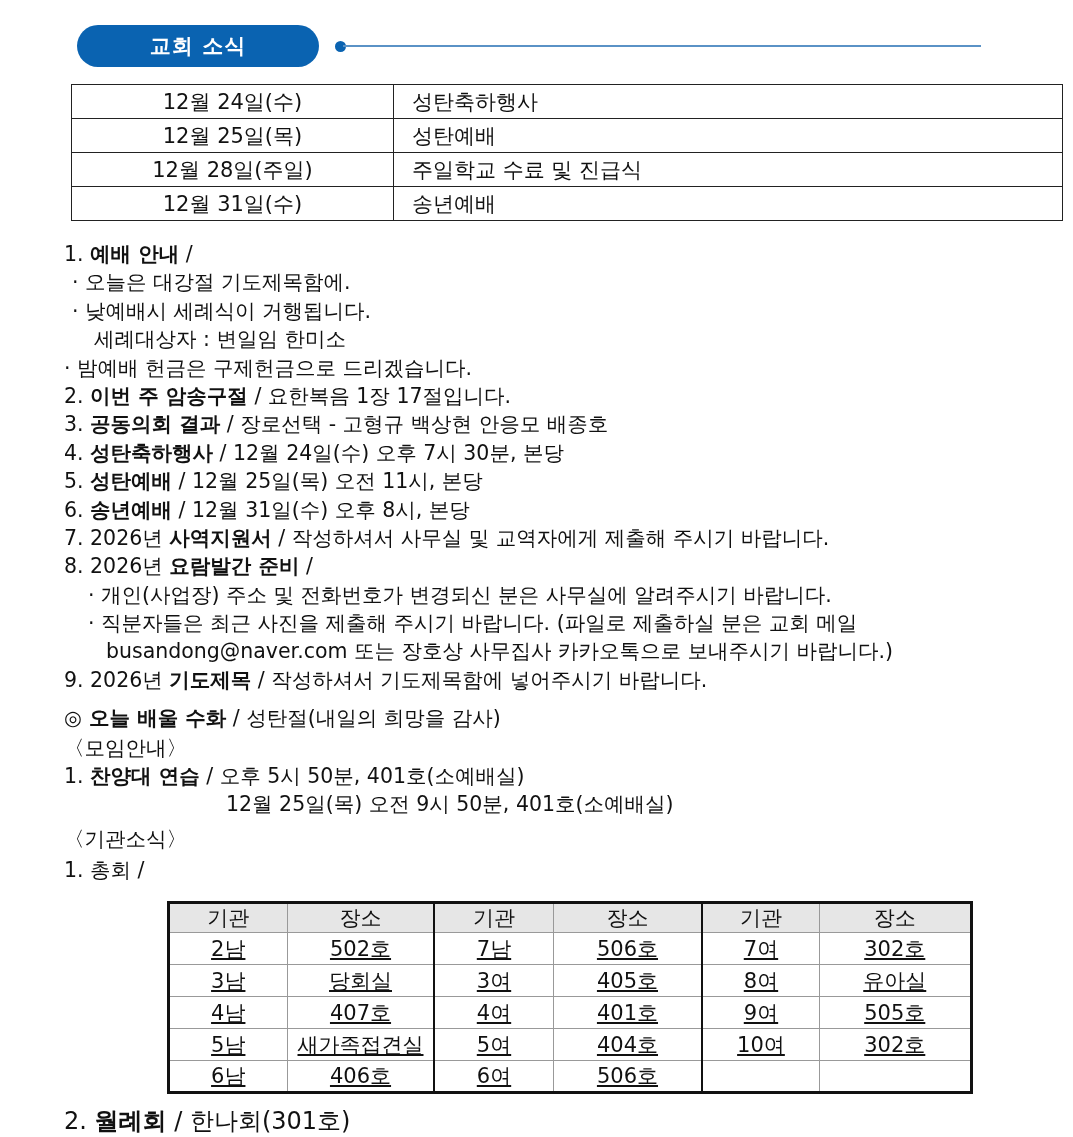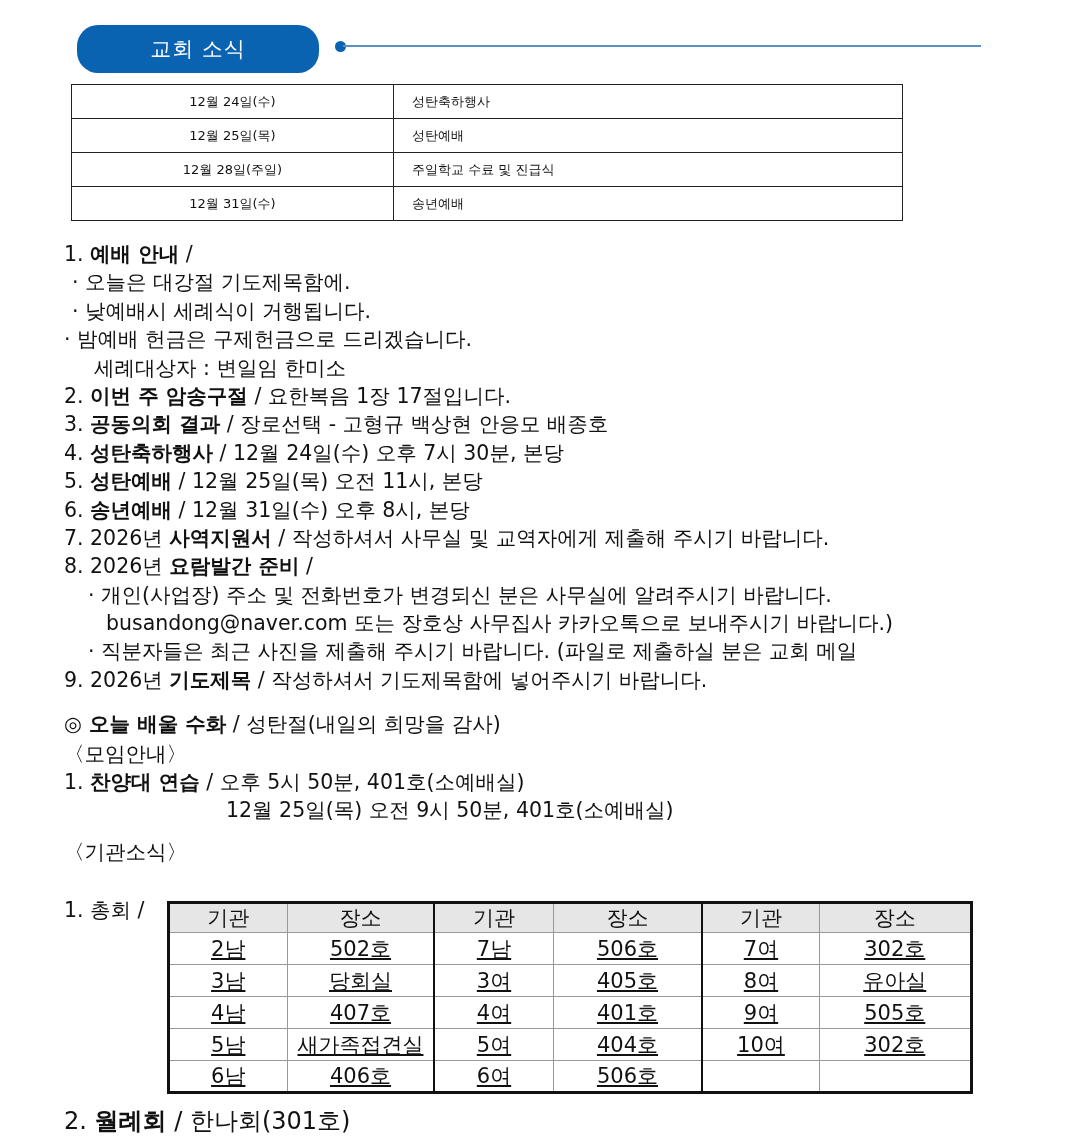--- a/index.html
+++ b/index.html
@@ -1,25 +1,25 @@
 <!DOCTYPE html>
 <html><head>
 <meta charset="utf-8">
 <style>
   * { box-sizing: border-box; margin: 0; padding: 0; }
   html, body { width: 1073px; height: 1137px; background: #ffffff; overflow: hidden; }
   body { font-family: "DejaVu Sans", "Liberation Sans", sans-serif; color: #111; position: relative; }
 
   .header { position: absolute; left: 77px; top: 25px; width: 910px; height: 44px; }
-  .pill { position: absolute; left: 0; top: 0; width: 242px; height: 48px; background: #0a63b1; border-radius: 21px;
-          color: #fff; font-weight: normal; font-size: 21px; display: flex; align-items: center; justify-content: center; letter-spacing: 1px; }
+  .pill { position: absolute; left: 0; top: 0; width: 242px; height: 42px; background: #0a63b1; border-radius: 21px;
+          color: #fff; font-weight: bold; font-size: 21px; display: flex; align-items: center; justify-content: center; letter-spacing: 1px; }
   .dot { position: absolute; left: 258px; top: 16px; width: 11px; height: 11px; border-radius: 50%; background: #0a63b1; }
   .rule { position: absolute; left: 266px; top: 20px; width: 638px; height: 2px; background: #5a92c6; }
 
-  table.events { position: absolute; left: 71px; top: 84px; width: 832px; border-collapse: collapse; font-size: 13px; }
+  table.events { position: absolute; left: 71px; top: 84px; width: 992px; border-collapse: collapse; font-size: 21px; }
   table.events td { border: 1.5px solid #222; height: 34px; padding: 0; line-height: 30px; }
   table.events td.date { width: 322px; text-align: center; }
   table.events td.event { padding-left: 18px; }
 
   .notes { position: absolute; left: 64px; top: 240px; width: 960px; font-size: 20.5px; line-height: 28.4px; white-space: nowrap; }
   .line { height: 28.4px; }
   .b { font-weight: bold; }
   .ind1 { padding-left: 8px; }
   .ind2 { padding-left: 30px; }
   .ind3 { padding-left: 24px; }
@@ -28,21 +28,21 @@
   .gap { margin-top: 8px; }
 
   table.orgs { position: absolute; left: 167px; top: 901px; width: 806px; border-collapse: collapse; font-size: 21px; text-align: center; border: 3px solid #111; }
   table.orgs th { background: #e6e6e6; font-weight: normal; height: 21px; border: 1px solid #999; border-bottom: 1px solid #999; }
   table.orgs td { height: 32px; border: 1px solid #999; text-decoration: underline; }
   table.orgs .sep { border-right: 2.5px solid #111; }
   table.orgs .c1 { width: 119px; } table.orgs .c2 { width: 148px; }
   table.orgs .c3 { width: 119px; } table.orgs .c4 { width: 150px; }
   table.orgs .c5 { width: 117px; } table.orgs .c6 { width: 153px; }
 
-  .label-total { position: absolute; left: 64px; top: 896px; font-size: 20.5px; }
+  .label-total { position: absolute; left: 64px; top: 856px; font-size: 20.5px; }
   .footer-line { position: absolute; left: 64px; top: 1105px; font-size: 24px; }
 </style>
 </head>
 <body>
 
 <div class="header">
   <div class="pill">교회 소식</div>
   <div class="dot"></div>
   <div class="rule"></div>
 </div>
@@ -65,42 +65,42 @@
         <td class="date">12월 31일(수)</td>
         <td class="event">송년예배</td>
       </tr>
 </tbody>
   </table>
 
 <div class="notes">
   <div class="line"><span>1.</span> <span class="b">예배 안내</span><span> /</span></div>
   <div class="line ind1">· 오늘은 대강절 기도제목함에.</div>
   <div class="line ind1">· 낮예배시 세례식이 거행됩니다.</div>
+  <div class="line ind2">세례대상자 : 변일임 한미소</div>
   <div class="line">· 밤예배 헌금은 구제헌금으로 드리겠습니다.</div>
-  <div class="line ind2">세례대상자 : 변일임 한미소</div>
 
   <div class="line"><span>2.</span> <span class="b">이번 주 암송구절</span><span> / 요한복음 1장 17절입니다.</span></div>
   <div class="line"><span>3.</span> <span class="b">공동의회 결과</span><span> / 장로선택 - 고형규 백상현 안응모 배종호</span></div>
   <div class="line"><span>4.</span> <span class="b">성탄축하행사</span><span> / 12월 24일(수) 오후 7시 30분, 본당</span></div>
   <div class="line"><span>5.</span> <span class="b">성탄예배</span><span> / 12월 25일(목) 오전 11시, 본당</span></div>
   <div class="line"><span>6.</span> <span class="b">송년예배</span><span> / 12월 31일(수) 오후 8시, 본당</span></div>
   <div class="line"><span>7. 2026년</span> <span class="b">사역지원서</span><span> / 작성하셔서 사무실 및 교역자에게 제출해 주시기 바랍니다.</span></div>
   <div class="line"><span>8. 2026년</span> <span class="b">요람발간 준비</span><span> /</span></div>
   <div class="line ind3">· 개인(사업장) 주소 및 전화번호가 변경되신 분은 사무실에 알려주시기 바랍니다.</div>
+  <div class="line ind3">· 직분자들은 최근 사진을 제출해 주시기 바랍니다. (파일로 제출하실 분은 교회 메일</div>
   <div class="line ind4">busandong@naver.com 또는 장호상 사무집사 카카오톡으로 보내주시기 바랍니다.)</div>
-  <div class="line ind3">· 직분자들은 최근 사진을 제출해 주시기 바랍니다. (파일로 제출하실 분은 교회 메일</div>
   <div class="line"><span>9. 2026년</span> <span class="b">기도제목</span><span> / 작성하셔서 기도제목함에 넣어주시기 바랍니다.</span></div>
 
-  <div class="line gap" style="margin-top:16px"><span class="b">◎ 오늘 배울 수화</span><span> / 성탄절(내일의 희망을 감사)</span></div>
+  <div class="line gap" style="margin-top:10px"><span class="b">◎ 오늘 배울 수화</span><span> / 성탄절(내일의 희망을 감사)</span></div>
 
   <div class="line" style="margin-top:1px">〈모임안내〉</div>
   <div class="line"><span>1.</span> <span class="b">찬양대 연습</span><span> / 오후 5시 50분, 401호(소예배실)</span></div>
   <div class="line ind-choir">12월 25일(목) 오전 9시 50분, 401호(소예배실)</div>
 
-  <div class="line" style="margin-top:13px">〈기관소식〉</div>
+  <div class="line" style="margin-top:6px">〈기관소식〉</div>
 </div>
 
 <div class="label-total">1. 총회 /</div>
 
 <table class="orgs">
   <tbody>
       <tr>
     <th class="c1">기관</th>
     <th class="c2 sep">장소</th>
     <th class="c3">기관</th>

